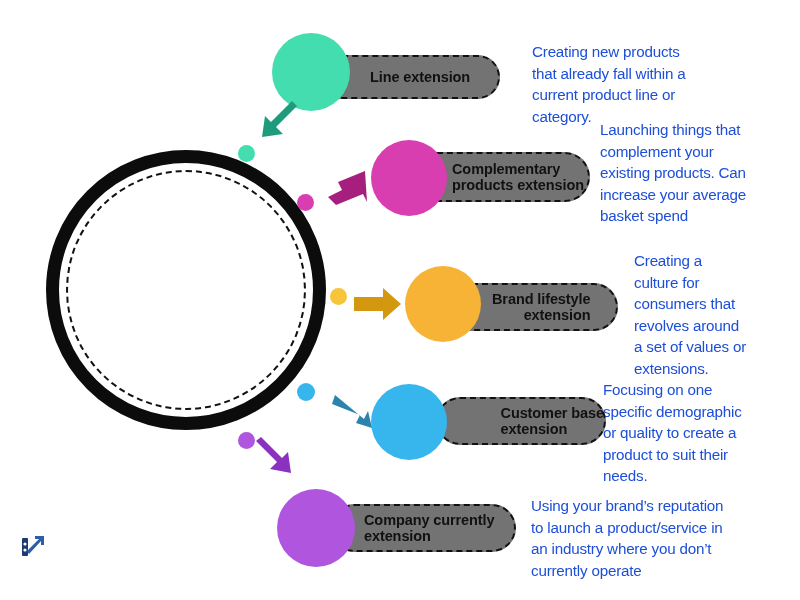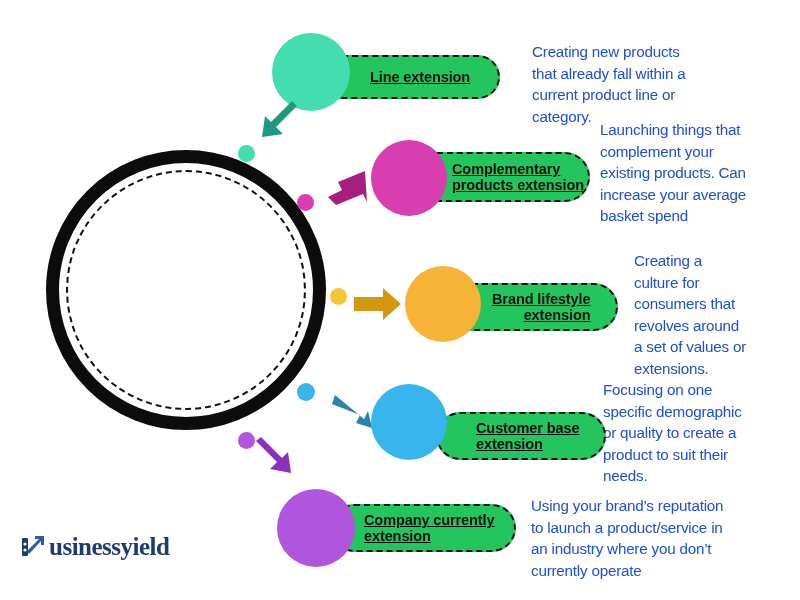--- a/index.html
+++ b/index.html
@@ -69,25 +69,24 @@
   .bubble {
     position: absolute;
     border-radius: 50%;
     z-index: 3;
   }
 
   .pill {
     position: absolute;
     box-sizing: border-box;
     border: 2px dashed #111111;
-    background: #22c55e;
+    background: #737373;
     z-index: 2;
     display: flex;
     align-items: center;
-    text-decoration: underline;
   }
   .pill-text {
     font-family: "Liberation Sans Narrow", "Liberation Sans", sans-serif;
     font-weight: 700;
     font-size: 14.5px;
     line-height: 1.12;
     color: #111111;
     white-space: pre-line;
     letter-spacing: -0.1px;
   }
@@ -185,21 +184,21 @@
     </svg>
     <div class="desc" style="left:634px; top:250px; width:165px;">Creating a
 culture for
 consumers that
 revolves around
 a set of values or
 extensions.</div>
   </div>
 
   <div class="row">
-    <div class="pill" style="left:436px; top:412px; width:170px; height:48px; border-radius:24px; padding-left:38px;">
+    <div class="pill" style="left:436px; top:397px; width:170px; height:48px; border-radius:24px; padding-left:38px;justify-content:flex-end;">
       <span class="pill-text">Customer base
 extension</span>
     </div>
     <div class="bubble" style="left:371px; top:384px; width:76px; height:76px; background:#37B6EE;"></div>
     <svg class="arrow" style="left:330px; top:392px;" width="45" height="40" viewBox="0 0 45 40">
       <path d="M5 3 L2 12 L30 23 L26 31 L42 36 L38 19 L34 27 Z" fill="#2C84AE"></path>
     </svg>
     <div class="desc" style="left:603px; top:379px; width:200px;">Focusing on one
 specific demographic
 or quality to create a
@@ -224,16 +223,15 @@
 
   <div id="logo">
     <div id="logo-mark">
       <svg width="26" height="26" viewBox="0 0 26 26">
         <rect x="0" y="5" width="6" height="18" rx="1" fill="#1f3a6e"></rect>
         <circle cx="3" cy="11" r="1.6" fill="#ffffff"></circle>
         <circle cx="3" cy="17" r="1.6" fill="#ffffff"></circle>
         <path d="M5 18 L17 6 L13 6 L13 3 L22 3 L22 12 L19 12 L19 8 L7 21 Z" fill="#2b5ea8"></path>
       </svg>
     </div>
-    <span id="logo-text">usinessyield</span>
   </div>
 
 </div>
 
 </body></html>

